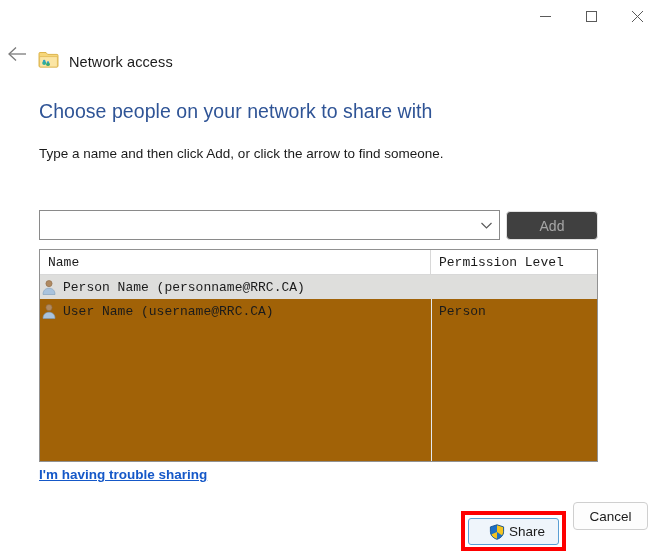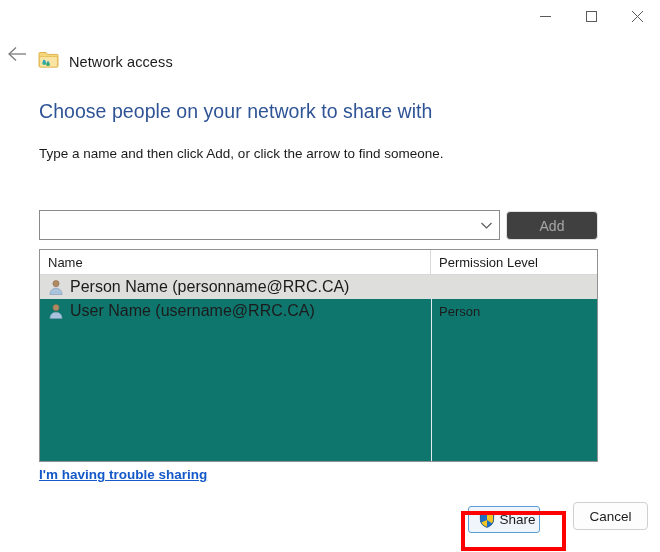--- a/index.html
+++ b/index.html
@@ -91,21 +91,22 @@
     color: #a6a6a6;
     font-size: 14px;
     display: flex; align-items: center; justify-content: center;
   }
 
   
   .listbox {
     position: absolute; top: 249px; left: 39px;
     width: 559px; height: 213px;
     border: 1px solid #919191;
-    background: #0f766e;
+    background: #a16207;
+    font-family: Liberation Mono, monospace;
   }
   .list-header {
     display: flex; height: 25px;
     border-bottom: 1px solid #d8d8d8;
     background: #ffffff;
   }
   .col-name   { width: 391px; position: relative; }
   .col-perm   { flex: 1; position: relative; }
   .list-header .col-name { border-right: 1px solid #d8d8d8; }
   .list-header > div {
@@ -120,21 +121,21 @@
     background: #e3e9f0;
   }
   .row {
     position: relative; display: flex;
     height: 24px; align-items: center;
     z-index: 2;
   }
   .row.selected { background: #dededc; }
   .cell-name {
     width: 391px; display: flex; align-items: center;
-    padding-left: 8px; font-size: 16px; color: #1b1b1b;
+    padding-left: 1px; font-size: 13px; color: #1b1b1b;
     white-space: nowrap; overflow: hidden;
   }
   .cell-perm {
     flex: 1; display: flex; align-items: center;
     padding-left: 8px; font-size: 13px; color: #1b1b1b;
   }
   .user-icon { width: 16px; height: 16px; margin-right: 6px; flex: none; }
   .perm-caret {
     margin-left: 7px; width: 0; height: 0;
     border-left: 5px solid transparent;
@@ -152,22 +153,22 @@
   }
 
   
   .redbox {
     position: absolute; top: 511px; left: 461px;
     width: 105px; height: 40px;
     border: 4px solid #fe0000;
     background: transparent;
   }
   .sharebtn {
-    position: absolute; top: 506px; left: 468px;
-    width: 72px; height: 27px;
+    position: absolute; top: 518px; left: 468px;
+    width: 91px; height: 27px;
     border: 1px solid #5a9fd4;
     border-radius: 3px;
     background: #eff5fb;
     display: flex; align-items: center; justify-content: center;
     font-size: 13.5px; color: #1b1b1b; padding-left: 7px;
   }
   .shield { width: 16px; height: 16px; margin-right: 4px; flex: none; }
   .cancelbtn {
     position: absolute; top: 502px; left: 573px;
     width: 75px; height: 28px;

